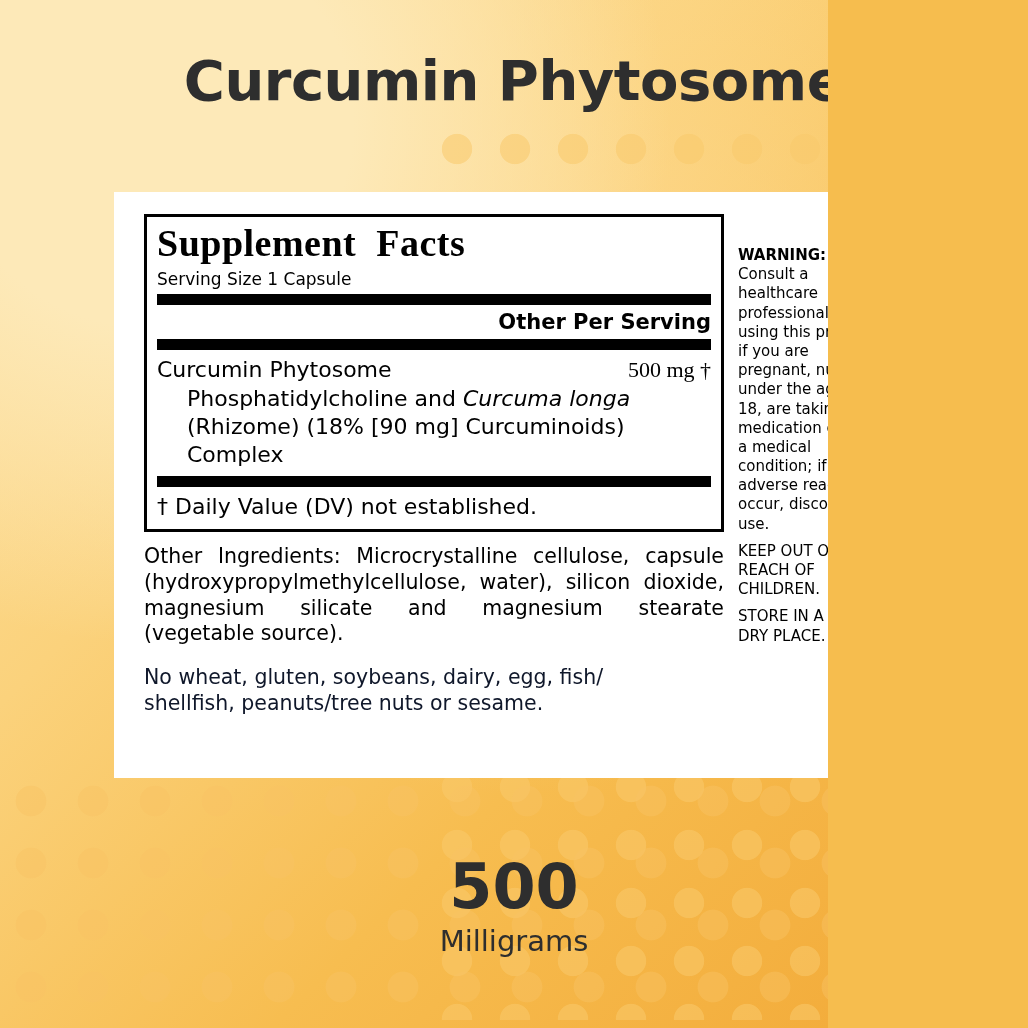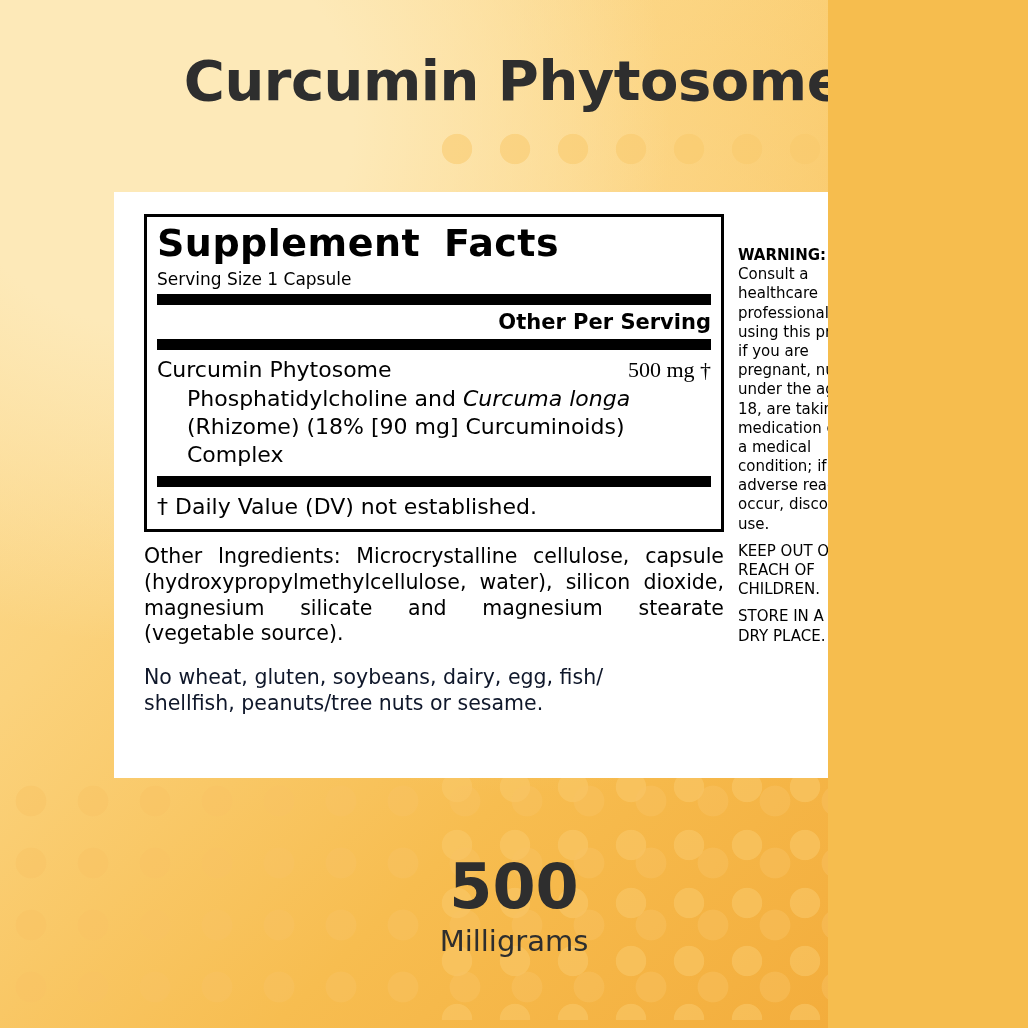--- a/index.html
+++ b/index.html
@@ -92,20 +92,21 @@
   }
   .facts-title {
     font-size: 38px;
     font-weight: bold;
     color: #000;
     letter-spacing: 0.5px;
     line-height: 1.1;
     margin: 2px 0 2px 0;
     text-align: left;
     word-spacing: 10px;
+    font-family: Liberation Serif, serif;
   }
   .serving-size {
     font-size: 17px;
     color: #000;
     margin: 4px 0 5px 0;
   }
   .rule-thick {
     height: 11px;
     background: #000;
     margin: 0 0 0 0;

